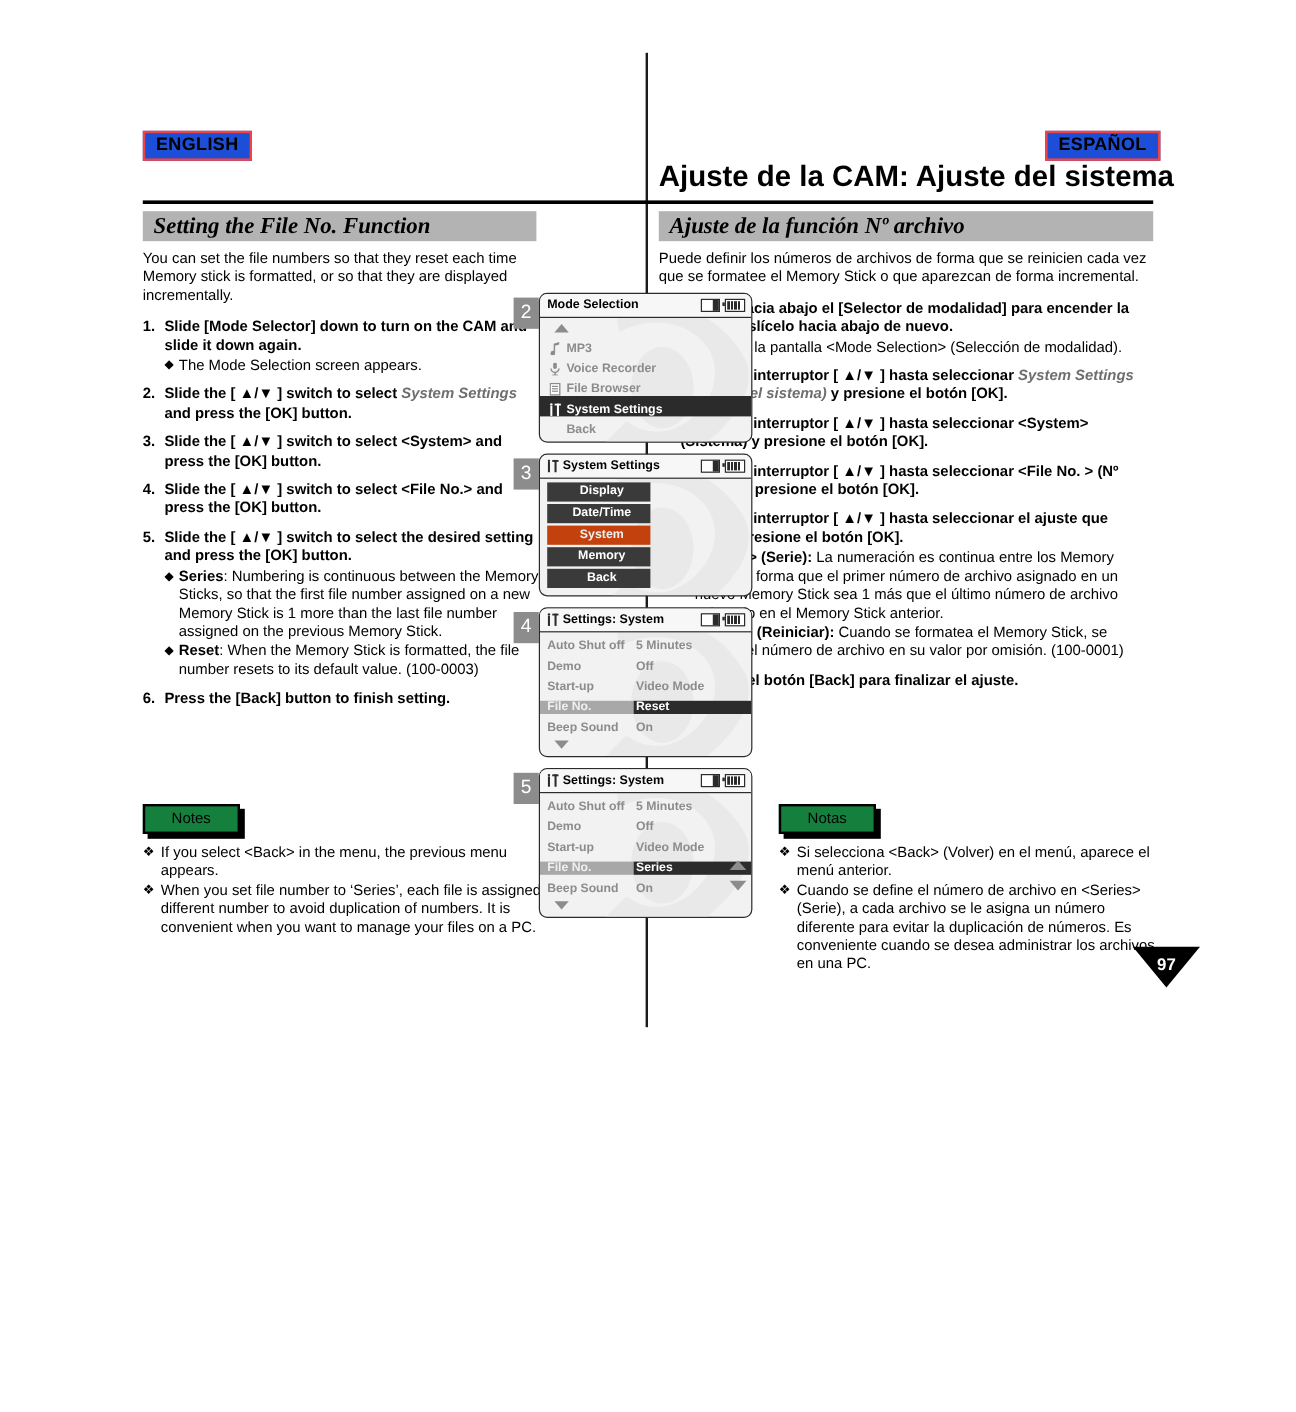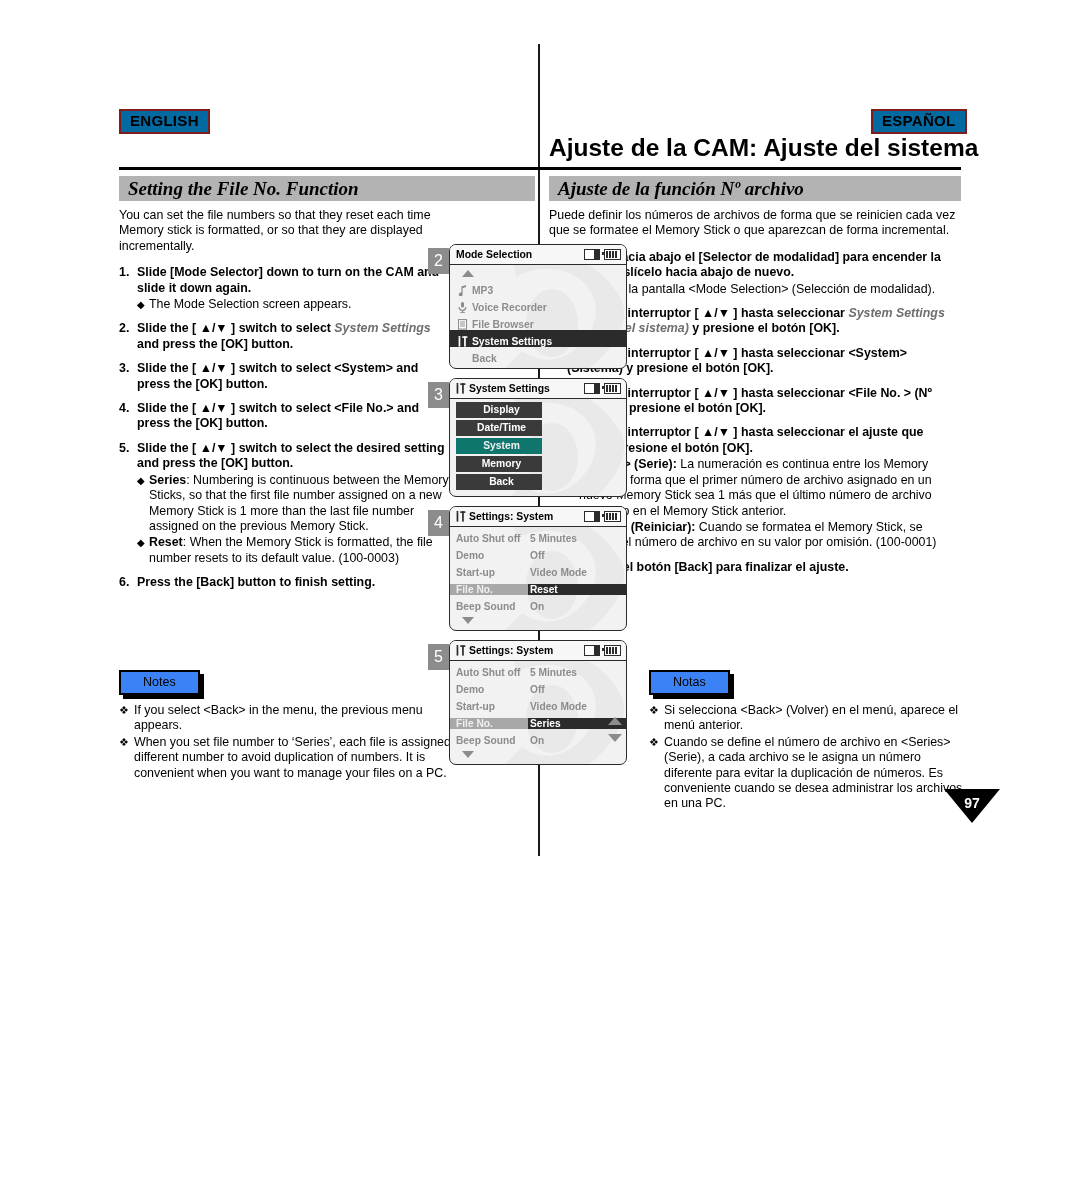--- a/index.html
+++ b/index.html
@@ -15,22 +15,22 @@
 
   
   .divider{
     position:absolute;left:538px;top:44px;width:2px;height:812px;
     background:#1a1a1a;
   }
 
   
   .lang-box{
     position:absolute;
-    border:2px solid #7f1d1d;
-    background:#0369a1;
+    border:2px solid #ef4444;
+    background:#1d4ed8;
     font-weight:bold;
     font-size:15px;
     letter-spacing:.3px;
     padding:2px 9px 3px 9px;
     line-height:16px;
   }
   .lang-en{left:119px;top:109px;}
   .lang-es{left:871px;top:109px;}
 
   
@@ -56,21 +56,21 @@
     font-family:"Liberation Serif", serif;
     font-style:italic;
     font-weight:bold;
     font-size:19px;
     line-height:25px;
     padding-left:9px;
     box-sizing:border-box;
     white-space:nowrap;
     color:#000;
   }
-  .sect-en{left:119px;top:176px;width:416px;}
+  .sect-en{left:119px;top:176px;width:328px;}
   .sect-es{left:549px;top:176px;width:412px;}
 
   
   .col{
     position:absolute;
     font-size:12.4px;
     line-height:15.4px;
   }
   .col-en{left:119px;top:208px;width:330px;}
   .col-es{left:549px;top:208px;width:412px;}
@@ -96,21 +96,21 @@
   .ital-b{font-style:italic;font-weight:bold;color:#6e6e6e;}
 
   
   .notes-wrap{position:absolute;}
   .notes-en{left:119px;top:670px;}
   .notes-es{left:649px;top:670px;}
   .notes-box{
     position:relative;
     display:inline-block;
     border:2px solid #000;
-    background:#3b82f6;
+    background:#15803d;
     font-size:12.5px;
     line-height:16px;
     padding:2px 22px 3px 22px;
     box-shadow:4px 4px 0 #000;
     text-align:center;
   }
   .notes-list{
     margin:8px 0 0 0;padding:0;list-style:none;
     font-size:12.4px;line-height:15.4px;
   }
@@ -210,21 +210,21 @@
   
   .brow{
     margin:0 0 2px 6px;
     width:86px;height:16px;
     background:#3a3a3a;color:#fff;
     font-weight:bold;font-size:10.3px;
     line-height:16px;padding-left:5px;
     box-sizing:border-box;
     text-align:center;
   }
-  .brow.sel{background:#0f766e;color:#f0f0f0;}
+  .brow.sel{background:#c2410c;color:#f0f0f0;}
 
   
   .krow{
     display:flex;height:17px;align-items:center;
     font-weight:bold;font-size:10.2px;color:#8c8c8c;
   }
   .krow .k{width:78px;padding-left:6px;box-sizing:border-box;white-space:nowrap;}
   .krow .v{flex:1;padding-left:2px;white-space:nowrap;}
   .krow.sel .k{background:#a8a8a8;color:#f0f0f0;}
   .krow.sel .v{background:#2b2b2b;color:#fff;}

